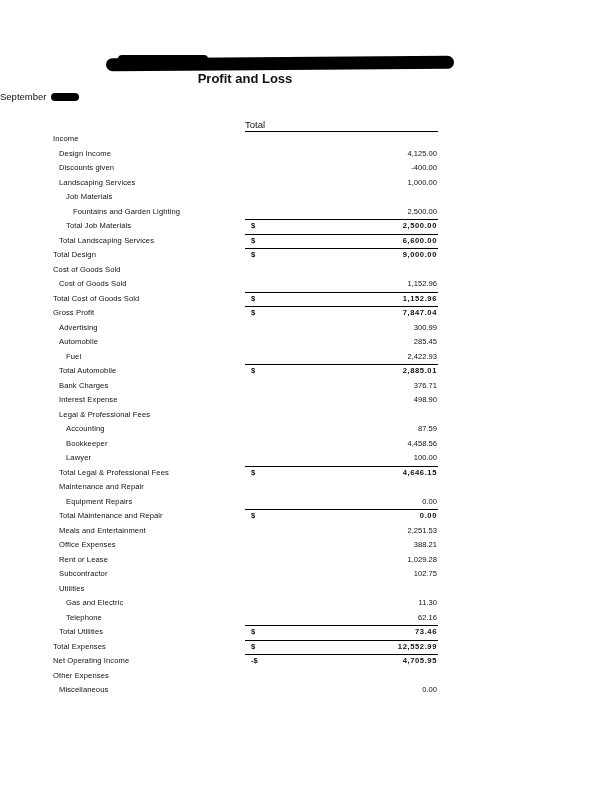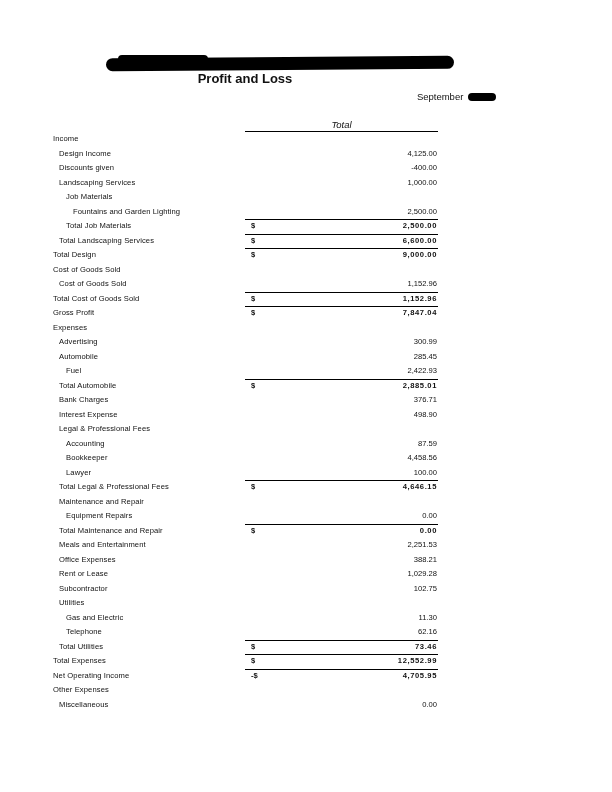--- a/index.html
+++ b/index.html
@@ -4,26 +4,26 @@
   <style>
     html, body { margin: 0; padding: 0; background: #ffffff; }
     body { width: 612px; height: 792px; position: relative; overflow: hidden;
            font-family: "Liberation Sans", sans-serif; color: #111; }
     .redact { position: absolute; left: 106px; top: 57px; width: 348px; height: 13px;
               background: #000; border-radius: 8px; transform: rotate(-0.4deg); }
     .redact2 { position: absolute; left: 118px; top: 55px; width: 90px; height: 8px;
                background: #000; border-radius: 6px; }
     .title { position: absolute; left: 0; top: 71px; width: 490px; text-align: center;
              font-size: 13px; font-weight: bold; }
-    .subtitle { position: absolute; left: 0; top: 91px; width: 496px; text-align: right;
+    .subtitle { position: absolute; left: 0; top: 91px; width: 496px; text-align: left;
                 font-size: 9.5px; }
     .subtitle .blot { display: inline-block; width: 28px; height: 8px; background: #000;
                       border-radius: 5px; vertical-align: -1px; margin-left: 2px; }
-    .colhead { position: absolute; left: 245px; top: 119px; width: 193px; text-align: center;
-               font-size: 9.5px; font-style: italic; }
+    .colhead { position: absolute; left: 245px; top: 119px; width: 193px; 
+               font-size: 9.5px; }
     .colline { position: absolute; left: 245px; top: 131px; width: 193px; height: 0;
                border-top: 1.2px solid #000; }
     .rows { position: absolute; left: 0; top: 132px; width: 612px; }
     .row { position: relative; height: 14.5px; font-size: 7.6px; line-height: 14.5px; padding-left: 48px; }
     .row .label { position: absolute; white-space: nowrap; letter-spacing: 0.1px; }
     .row .dollar { position: absolute; left: 251px; font-weight: bold; font-size: 7.6px; }
     .row .amt { position: absolute; right: 175px; white-space: nowrap; }
     .row.total .amt { font-weight: bold; letter-spacing: 0.6px; }
     .row.total .rule { position: absolute; left: 245px; width: 193px; top: 0px; height: 0;
                        border-top: 1px solid #000; }
@@ -96,23 +96,20 @@
         <span class="dollar">$</span>
         <span class="amt">1,152.96</span>
       </div>
       <div class="row total">
         <div class="rule"></div>
         <span class="label l0">Gross Profit</span>
         <span class="dollar">$</span>
         <span class="amt">7,847.04</span>
       </div>
       <div class="row">
-        <span class="label l0">Expenses</span>
-      </div>
-      <div class="row">
         <span class="label l1">Advertising</span>
         <span class="amt">300.99</span>
       </div>
       <div class="row">
         <span class="label l1">Automobile</span>
         <span class="amt">285.45</span>
       </div>
       <div class="row">
         <span class="label l2">Fuel</span>
         <span class="amt">2,422.93</span>

